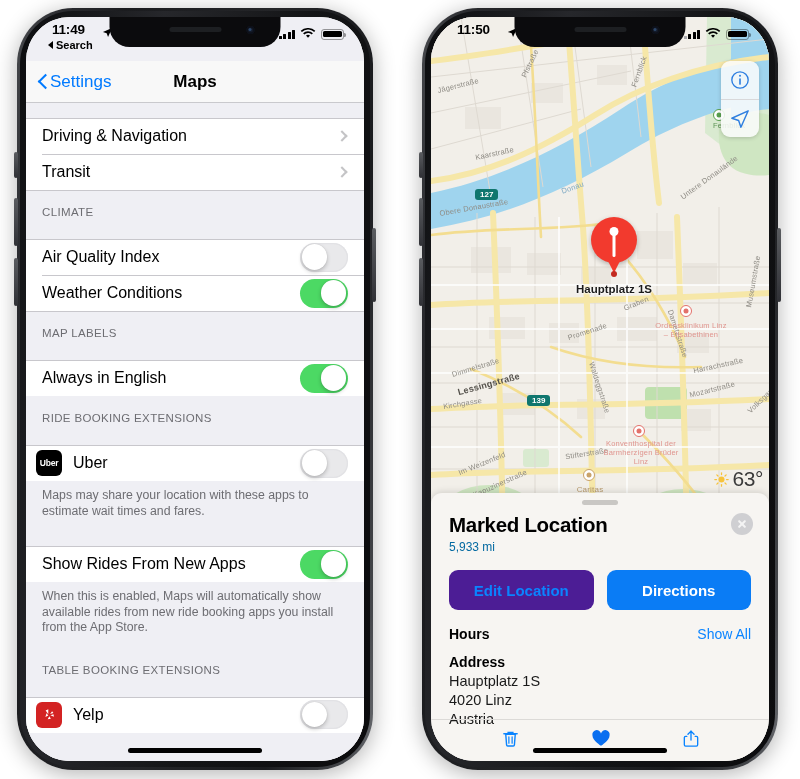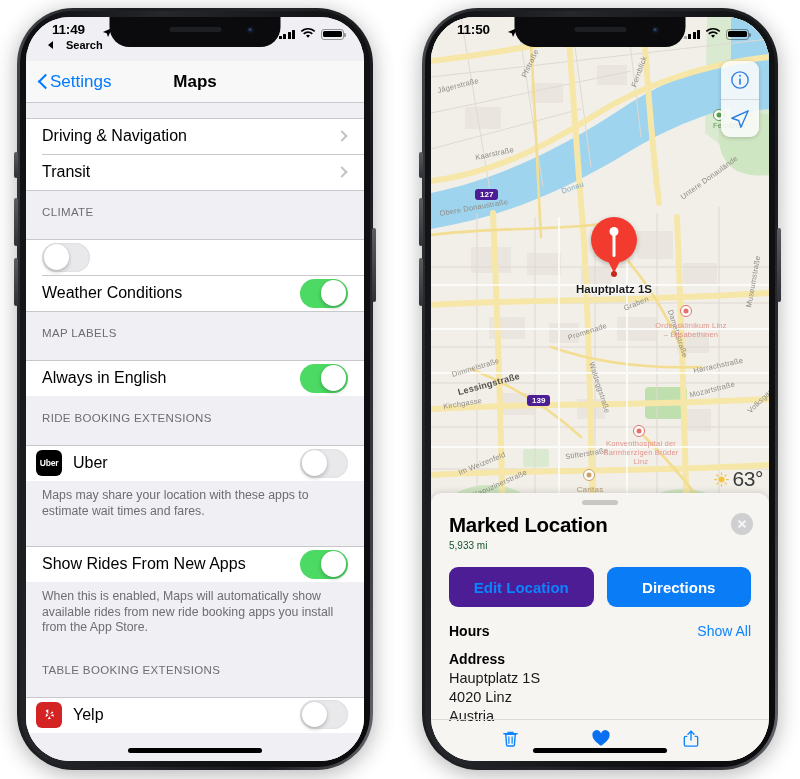--- a/index.html
+++ b/index.html
@@ -73,21 +73,21 @@
   .bars i:nth-child(1){height:3.5px;}
   .bars i:nth-child(2){height:5.5px;}
   .bars i:nth-child(3){height:7.5px;}
   .bars i:nth-child(4){height:9.5px;}
   .bars.dim i:nth-child(1){background:#a9a9ad;}
   .batt{position:relative;width:23px;height:11px;border-radius:3px;border:1.2px solid rgba(0,0,0,.38);}
   .batt span{position:absolute;left:1.3px;top:1.3px;bottom:1.3px;right:1.3px;background:#000;border-radius:1.6px;}
   .batt::after{content:"";position:absolute;right:-3.2px;top:3.4px;width:1.8px;height:4px;border-radius:0 1.5px 1.5px 0;background:rgba(0,0,0,.38);}
 
   
-  .back-to-app{position:absolute;left:22px;top:22px;font-size:11px;font-weight:700;color:#000;display:flex;align-items:center;gap:13px;z-index:36;}
+  .back-to-app{position:absolute;left:22px;top:22px;font-size:11px;font-weight:700;color:#000;display:flex;align-items:center;gap:3px;z-index:36;}
   .back-to-app .tri{width:0;height:0;border-top:4px solid transparent;border-bottom:4px solid transparent;border-right:5px solid #000;}
 
   
   .settings-screen{position:absolute;inset:0;background:#efeff4;}
   .nav-bar{position:absolute;left:0;top:44px;width:100%;height:42px;background:#f8f8f8;border-bottom:.5px solid #c9c9cd;display:flex;align-items:center;z-index:20;}
   .nav-back{display:flex;align-items:center;gap:3px;margin-left:12px;color:#007aff;font-size:17px;cursor:pointer;}
   .chev-left{width:9px;height:16px;position:relative;}
   .chev-left::before{content:"";position:absolute;left:2px;top:2px;width:9px;height:9px;border-left:2.6px solid #007aff;border-bottom:2.6px solid #007aff;transform:rotate(45deg);}
   .nav-title{position:absolute;left:50%;transform:translateX(-50%);font-size:17px;font-weight:700;color:#000;}
 
@@ -133,34 +133,34 @@
   .weather .row{display:flex;align-items:center;justify-content:flex-end;gap:3px;}
   .weather .temp{font-size:21px;color:#3b3b3b;letter-spacing:-.4px;}
   .aqi{display:inline-block;margin-top:3px;padding:2px 9px;border-radius:9px;background:#f5c518;color:#4a3c00;font-size:10px;font-weight:700;}
 
   
   .mlabel{position:absolute;white-space:nowrap;font-size:7.5px;color:#8f8c85;letter-spacing:.2px;}
   .mlabel.big{font-size:9px;color:#53504a;font-weight:600;}
   .mlabel.water{color:#7fa9c4;}
   .mlabel.poi{color:#e0958f;font-size:7.5px;text-align:center;white-space:normal;width:76px;line-height:9px;}
   .mlabel.park{color:#5e9456;}
-  .shield{position:absolute;padding:1px 5px;border-radius:3px;background:#4c1d95;color:#fff;font-size:8px;font-weight:700;z-index:8;}
+  .shield{position:absolute;padding:1px 5px;border-radius:3px;background:#0f766e;color:#fff;font-size:8px;font-weight:700;z-index:8;}
   .poi-icon{position:absolute;width:12px;height:12px;border-radius:50%;border:1.6px solid #e3716a;background:#fff;z-index:8;}
   .poi-icon::after{content:"";position:absolute;left:50%;top:50%;transform:translate(-50%,-50%);width:5px;height:5px;border-radius:50%;background:#e3716a;}
   .poi-icon.tan{border-color:#c9a26a;}
   .poi-icon.tan::after{background:#c9a26a;}
   .poi-icon.green{border-color:#59a04e;}
   .poi-icon.green::after{background:#59a04e;}
 
   
   .sheet{position:absolute;left:0;right:0;bottom:0;height:268px;background:#f7f5f2;border-radius:11px 11px 0 0;box-shadow:0 -1px 7px rgba(0,0,0,.14);z-index:20;}
   .grabber{position:absolute;left:50%;transform:translateX(-50%);top:7px;width:36px;height:4.5px;border-radius:3px;background:#c9c7c4;}
   .sheet-head{padding:20px 18px 0 18px;}
   .sheet-title{font-size:20.5px;font-weight:700;color:#000;letter-spacing:-.3px;}
-  .sheet-sub{font-size:10px;color:#14532d;margin-top:3px;}
+  .sheet-sub{font-size:12px;color:#0369a1;margin-top:3px;}
   .close-btn{position:absolute;right:16px;top:20px;width:22px;height:22px;border-radius:50%;background:#cfcfd2;display:flex;align-items:center;justify-content:center;cursor:pointer;}
   .close-btn::before,.close-btn::after{content:"";position:absolute;width:10px;height:2px;background:#f4f4f4;border-radius:1px;}
   .close-btn::before{transform:rotate(45deg);}
   .close-btn::after{transform:rotate(-45deg);}
   .action-row{display:flex;gap:13px;padding:16px 18px 0 18px;}
   .act-btn{flex:1;height:40px;border-radius:9px;display:flex;align-items:center;justify-content:center;font-size:15px;font-weight:700;cursor:pointer;}
   .act-btn.secondary{background:#4c1d95;color:#0a84ff;}
   .act-btn.primary{background:#0a7cf5;color:#fff;}
   .info-row{display:flex;align-items:center;justify-content:space-between;padding:16px 18px 0 18px;}
   .info-key{font-size:14px;font-weight:700;color:#000;}
@@ -237,20 +237,21 @@
             <div class="cell sep-bottom">
               <span class="label">Transit</span>
               <span class="chev-right"></span>
             </div>
           </div>
 
 
           <div>
             <div class="grp-header">CLIMATE</div>
             <div class="cell sep-top">
+              <span class="label">Air Quality Index</span>
               <span class="toggle">
                   <span class="knob"></span>
                 </span>
             </div>
             <div class="cell sep-bottom">
               <span class="label">Weather Conditions</span>
               <span class="toggle on">
                   <span class="knob"></span>
                 </span>
             </div>

